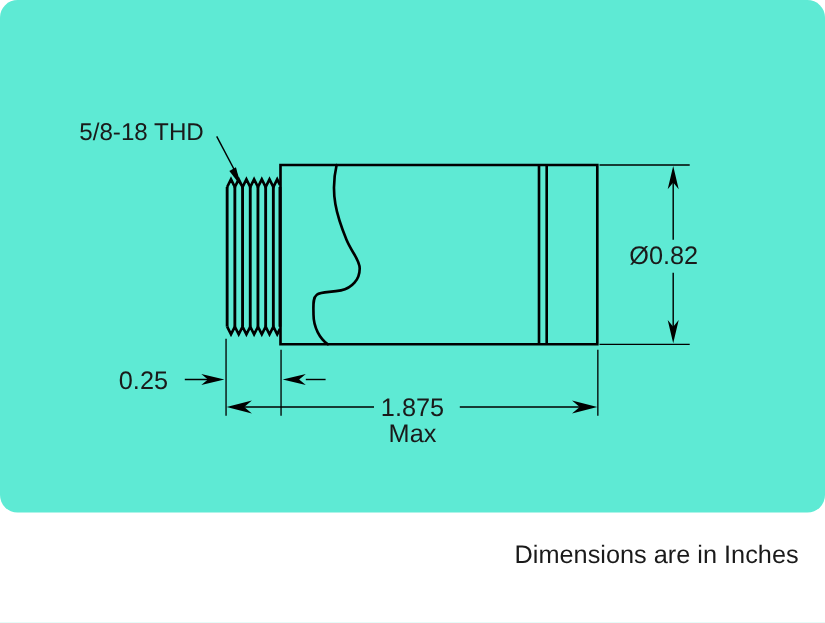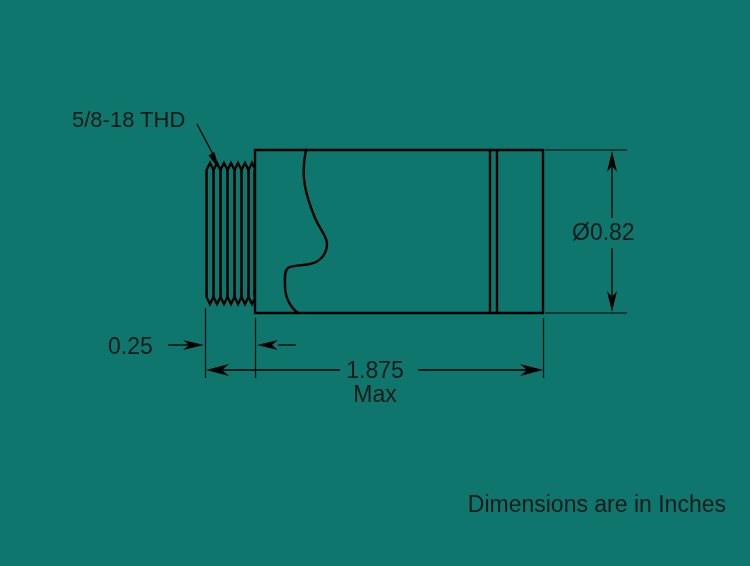--- a/index.html
+++ b/index.html
@@ -9,22 +9,23 @@
   }
   body {
     width: 750px;
     height: 566px;
     font-family: "Liberation Sans", sans-serif;
     overflow: hidden;
   }
   #drawing-root {
     position: relative;
     width: 750px;
-    height: 566px;
-    background: #0f766e;
+    height: 466px;
+    background: #5eead4;
+    border-radius: 16px;
   }
   svg.cad {
     display: block;
     width: 750px;
     height: 566px;
   }
   .outline {
     fill: none;
     stroke: #000000;
     stroke-width: 2.4;

